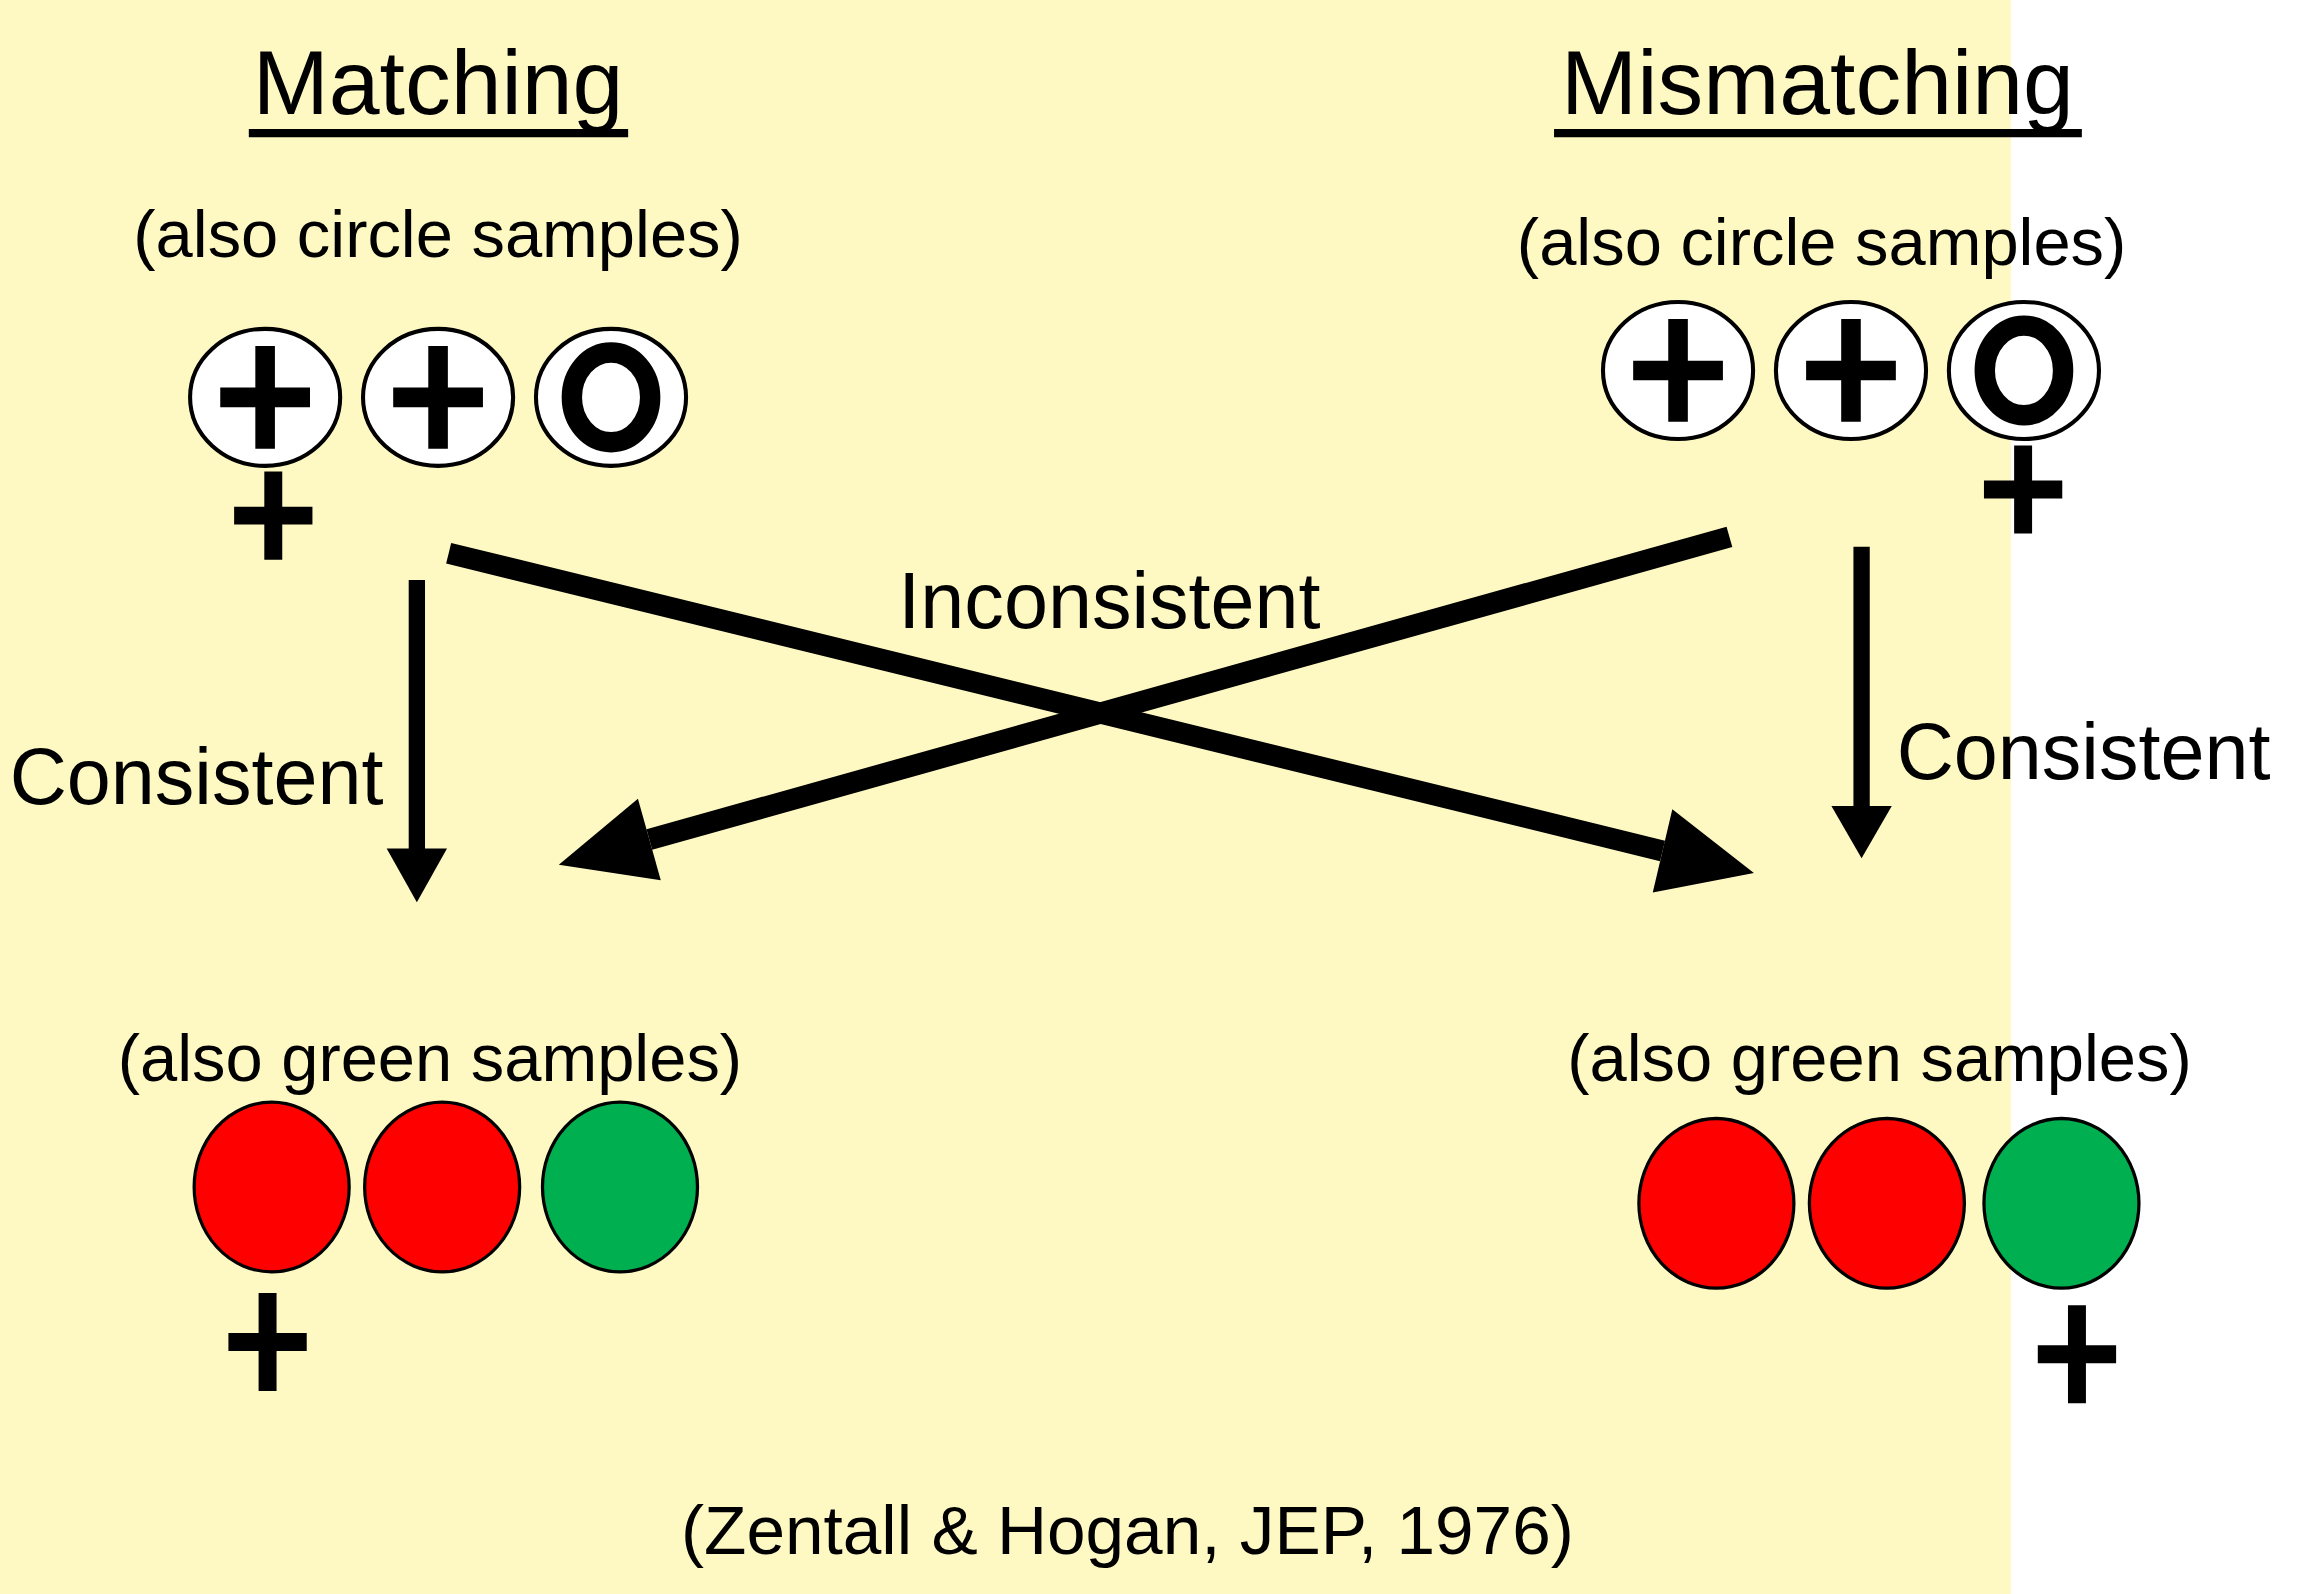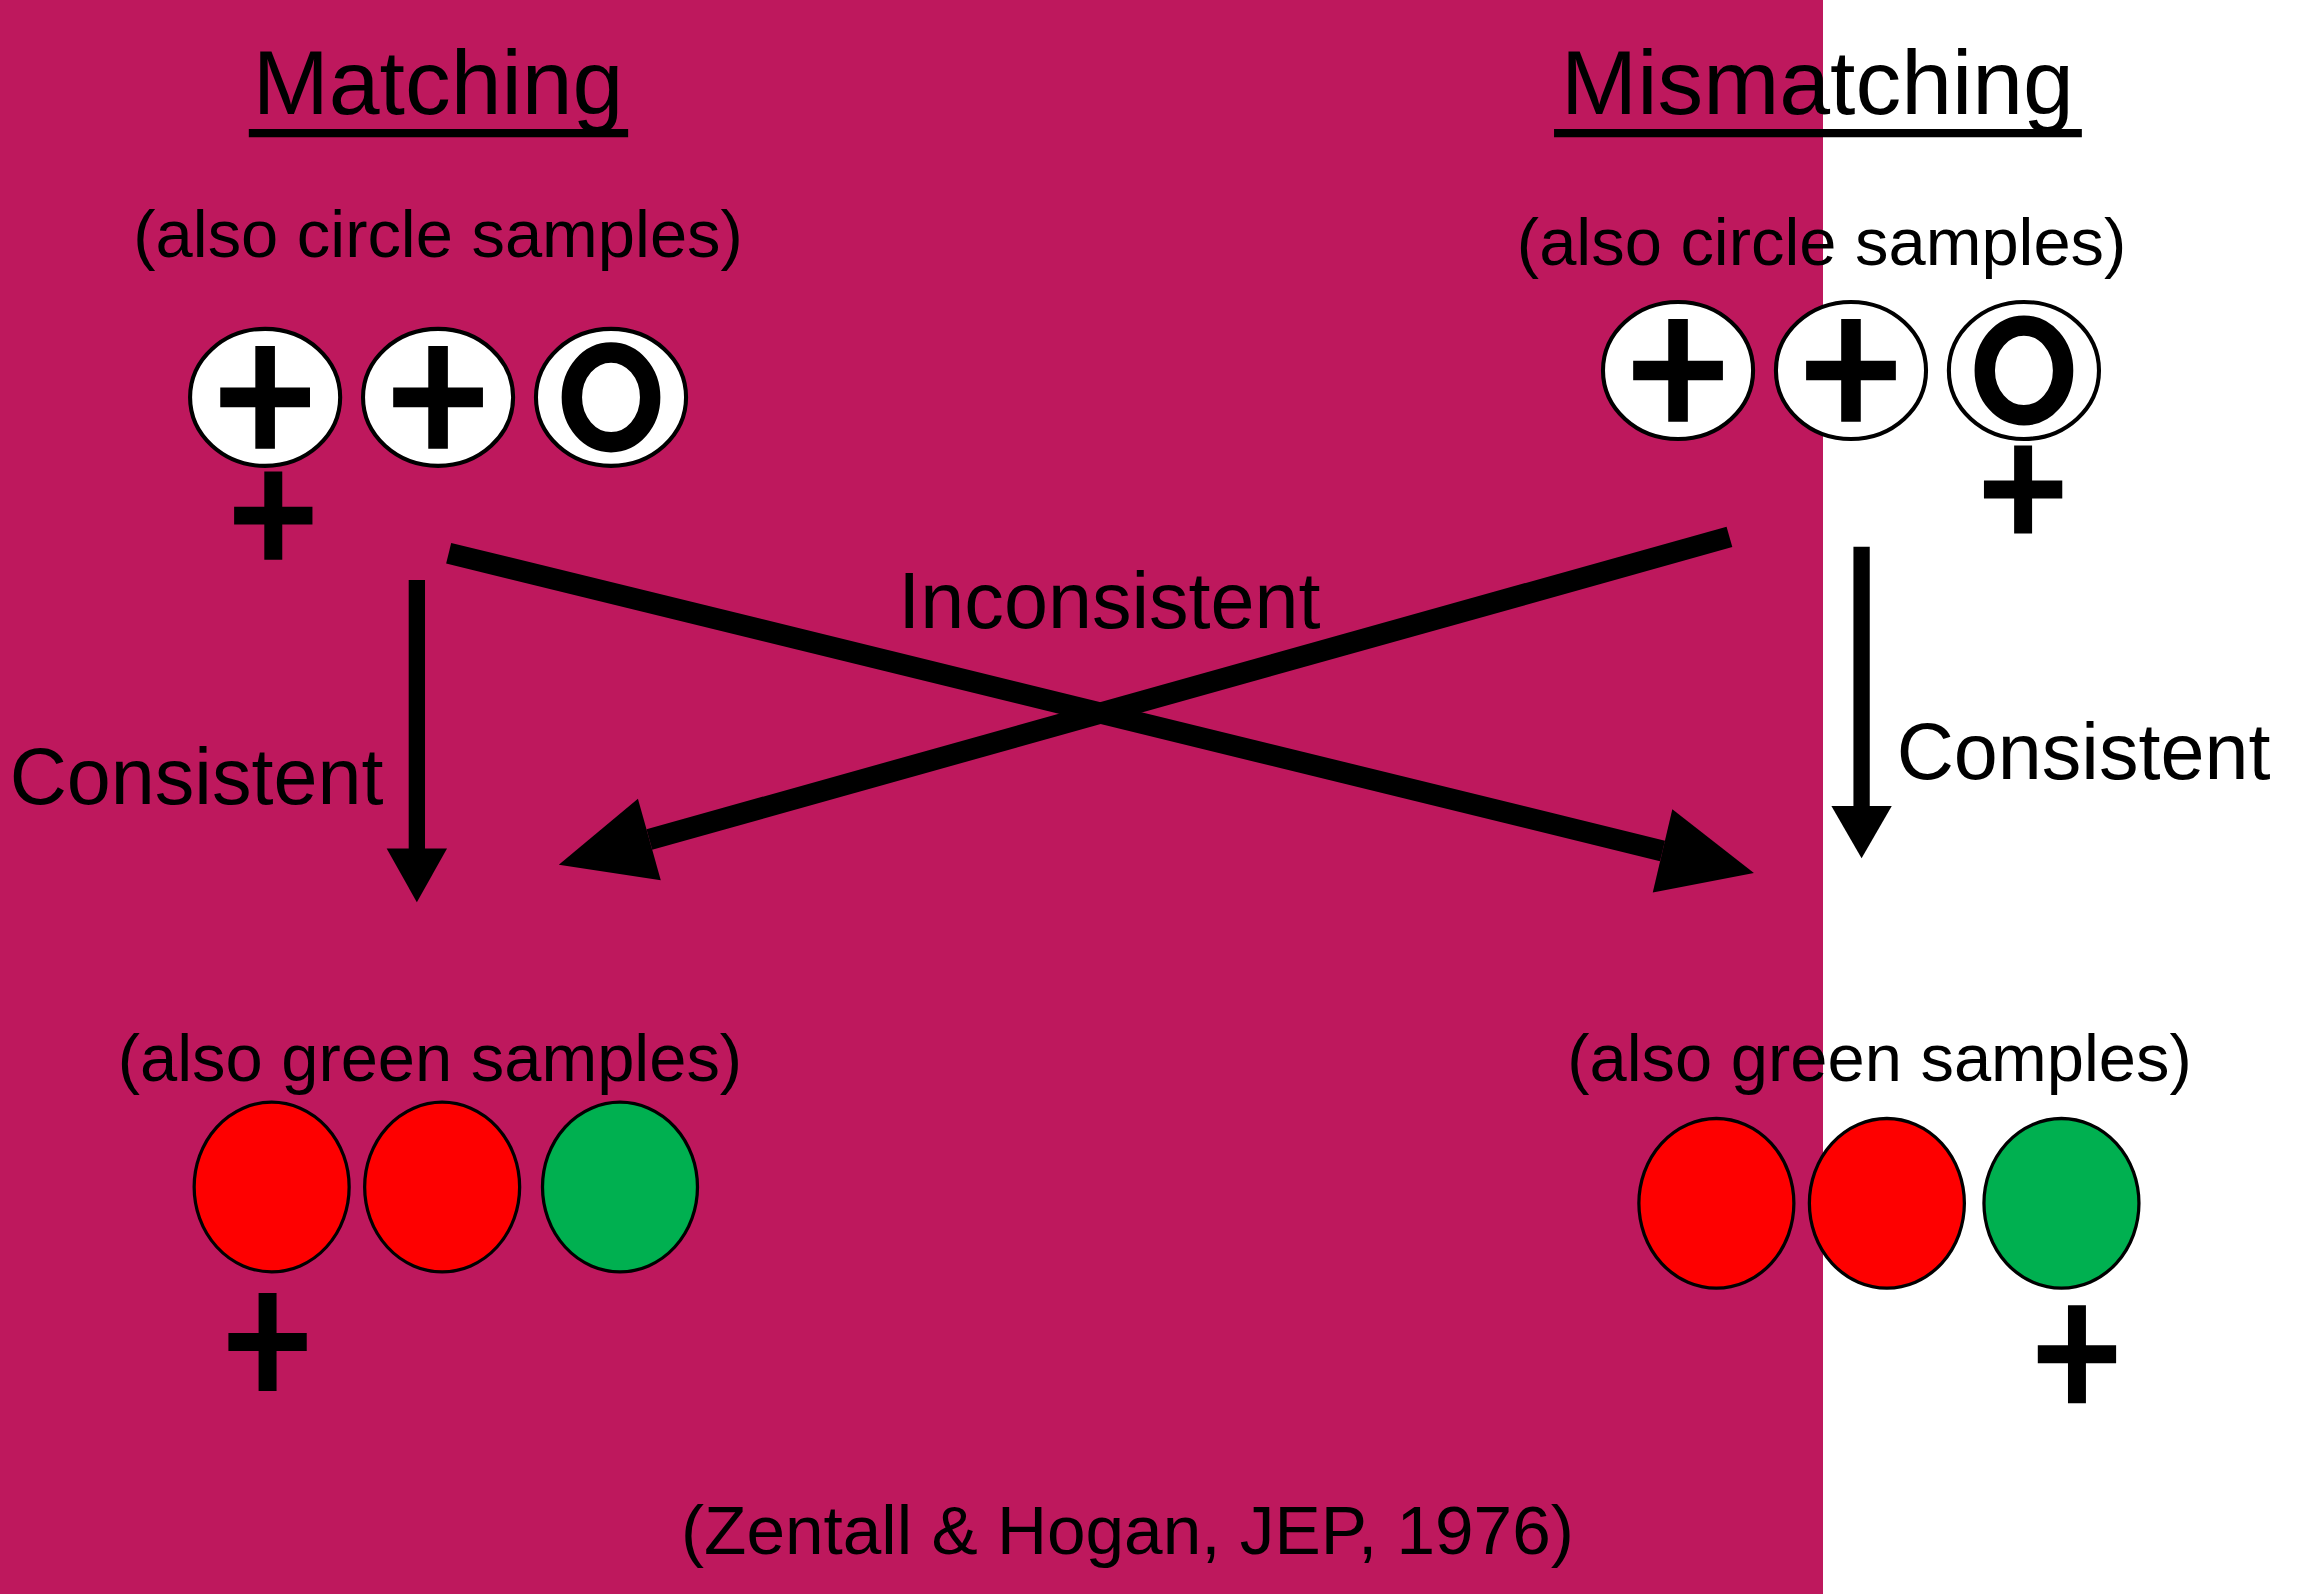--- a/index.html
+++ b/index.html
@@ -2,23 +2,23 @@
 <html style="font-size:13px"><head>
 <meta charset="utf-8">
 <style>
   html, body {
     margin: 0;
     padding: 0;
     background: #ffffff;
   }
   .stage {
     position: relative;
-    width: 1823px;
+    width: 2011px;
     height: 1595px;
-    background: #be185d;
+    background: #fef9c3;
     font-family: "Liberation Sans", sans-serif;
   }
   svg text {
     fill: #000000;
     font-family: "Liberation Sans", sans-serif;
   }
   .heading   { font-size: 112px; }
   .subnote   { font-size: 82px;  }
   .arrowlbl  { font-size: 97px;  }
   .citation  { font-size: 85px;  }

